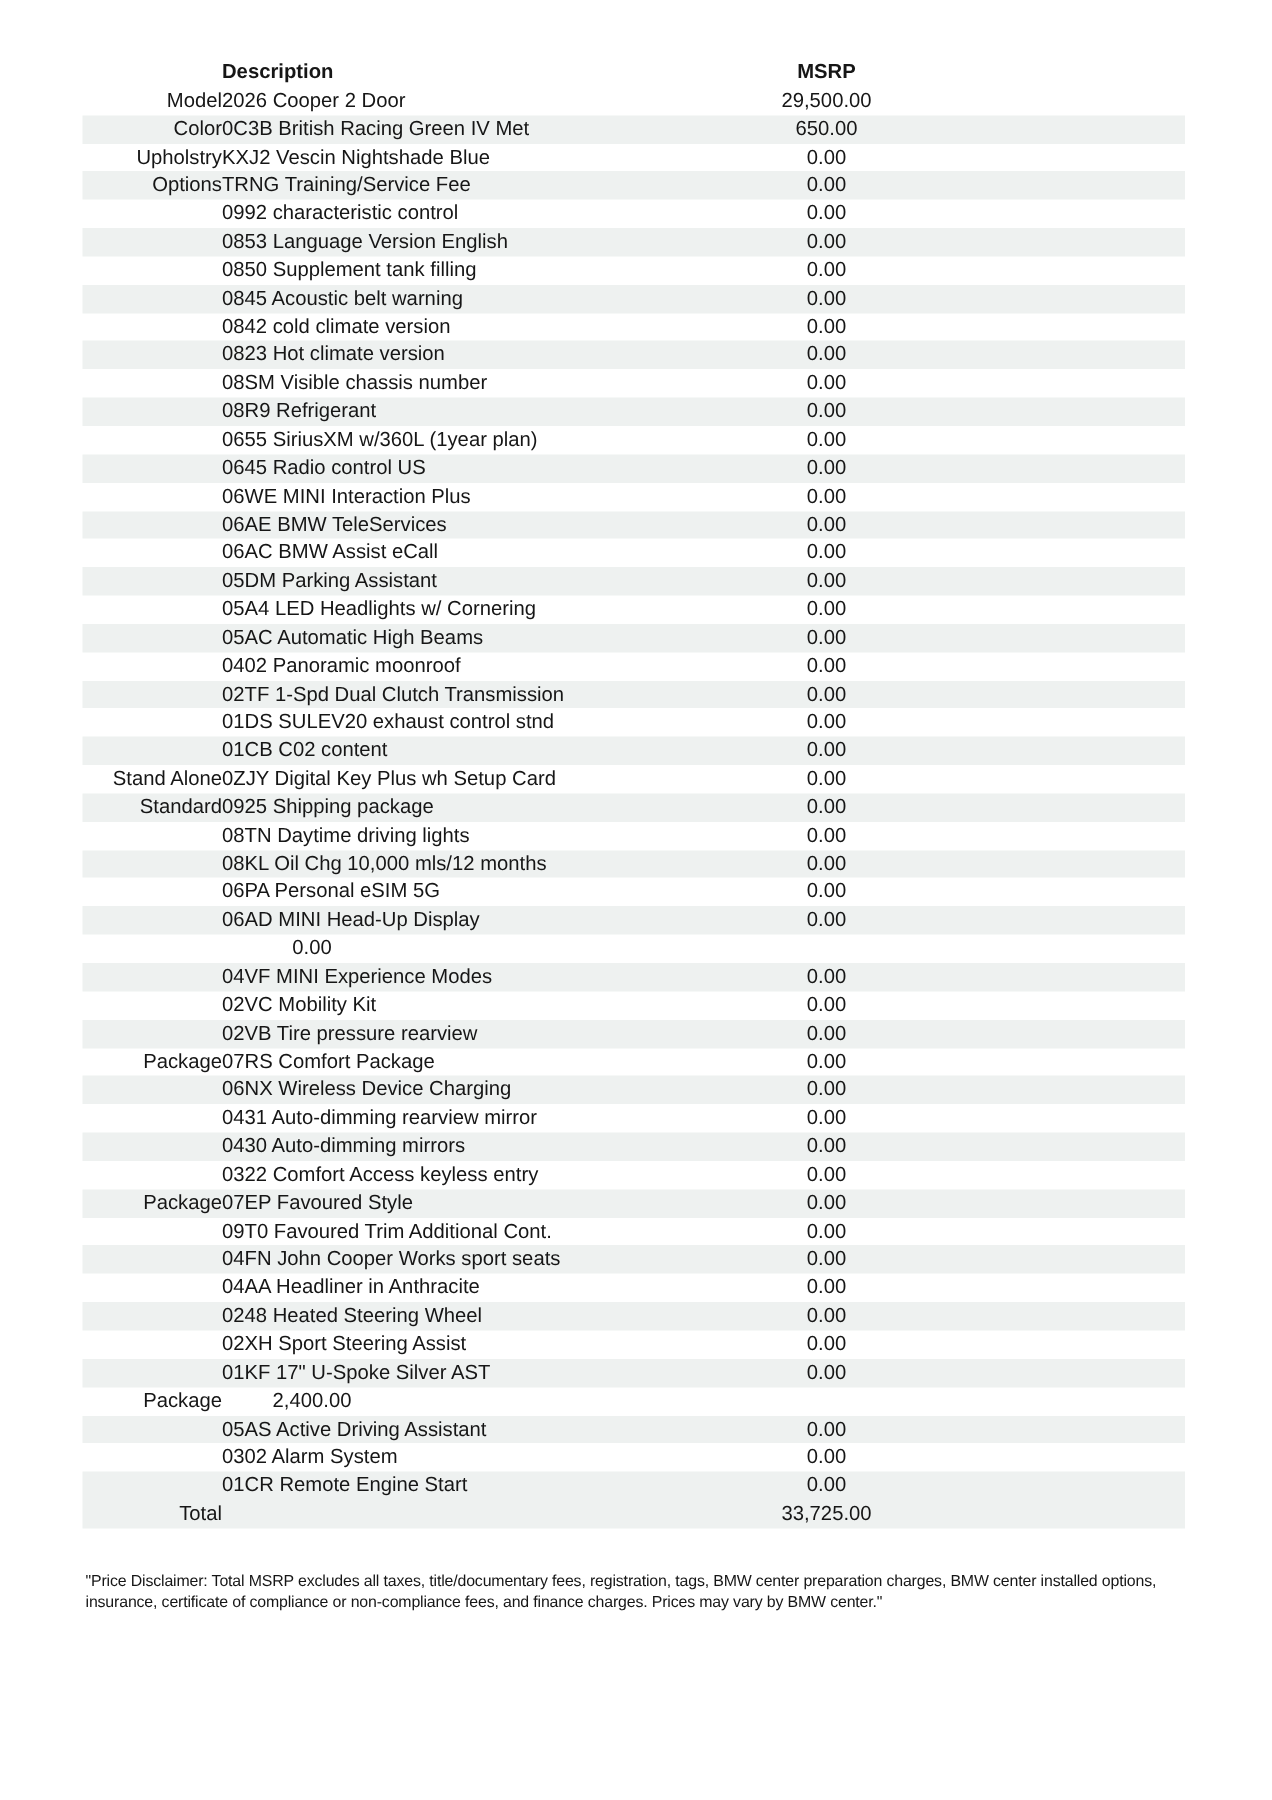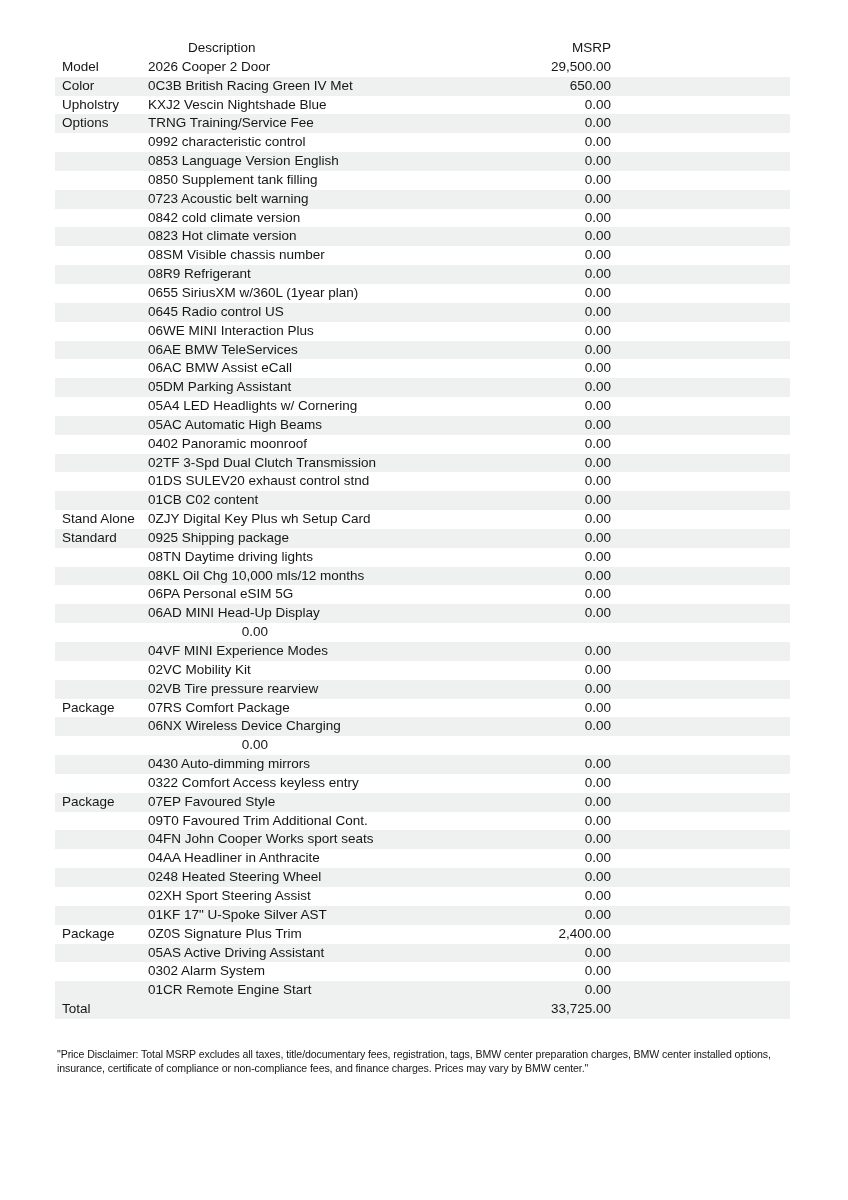--- a/index.html
+++ b/index.html
@@ -25,35 +25,36 @@
   }
   .t-row {
     display: flex;
     align-items: center;
     height: 18.85px;
     font-size: 13.5px;
     line-height: 18.85px;
     white-space: nowrap;
   }
   .t-row.alt { background: var(--stripe, #eef1f0); }
-  .t-row.header { font-weight: normal; gap: 40px; }
+  .t-row.header { font-weight: bold; }
   .cell-cat {
     width: 93px;
     padding-left: 7px;
     flex: none;
     overflow: hidden;
+    text-align: right;
   }
   .cell-desc {
     flex: 1;
     overflow: hidden;
   }
   .cell-msrp {
     width: 120px;
     flex: none;
-    text-align: right;
+    text-align: center;
     margin-right: 179px;
   }
   .disclaimer {
     position: absolute;
     left: 57px;
     top: 1048px;
     width: 726px;
     font-size: 10.6px;
     line-height: 13.5px;
     letter-spacing: -0.1px;
@@ -102,21 +103,21 @@
           <div class="cell-desc">0853 Language Version English</div>
           <div class="cell-msrp">0.00</div>
         </div>
         <div class="t-row">
           <div class="cell-cat"></div>
           <div class="cell-desc">0850 Supplement tank filling</div>
           <div class="cell-msrp">0.00</div>
         </div>
         <div class="t-row alt">
           <div class="cell-cat"></div>
-          <div class="cell-desc">0723 Acoustic belt warning</div>
+          <div class="cell-desc">0845 Acoustic belt warning</div>
           <div class="cell-msrp">0.00</div>
         </div>
         <div class="t-row">
           <div class="cell-cat"></div>
           <div class="cell-desc">0842 cold climate version</div>
           <div class="cell-msrp">0.00</div>
         </div>
         <div class="t-row alt">
           <div class="cell-cat"></div>
           <div class="cell-desc">0823 Hot climate version</div>
@@ -172,21 +173,21 @@
           <div class="cell-desc">05AC Automatic High Beams</div>
           <div class="cell-msrp">0.00</div>
         </div>
         <div class="t-row">
           <div class="cell-cat"></div>
           <div class="cell-desc">0402 Panoramic moonroof</div>
           <div class="cell-msrp">0.00</div>
         </div>
         <div class="t-row alt">
           <div class="cell-cat"></div>
-          <div class="cell-desc">02TF 3-Spd Dual Clutch Transmission</div>
+          <div class="cell-desc">02TF 1-Spd Dual Clutch Transmission</div>
           <div class="cell-msrp">0.00</div>
         </div>
         <div class="t-row">
           <div class="cell-cat"></div>
           <div class="cell-desc">01DS SULEV20 exhaust control stnd</div>
           <div class="cell-msrp">0.00</div>
         </div>
         <div class="t-row alt">
           <div class="cell-cat"></div>
           <div class="cell-desc">01CB C02 content</div>
@@ -246,20 +247,21 @@
           <div class="cell-desc">07RS Comfort Package</div>
           <div class="cell-msrp">0.00</div>
         </div>
         <div class="t-row alt">
           <div class="cell-cat"></div>
           <div class="cell-desc">06NX Wireless Device Charging</div>
           <div class="cell-msrp">0.00</div>
         </div>
         <div class="t-row">
           <div class="cell-cat"></div>
+          <div class="cell-desc">0431 Auto-dimming rearview mirror</div>
           <div class="cell-msrp">0.00</div>
         </div>
         <div class="t-row alt">
           <div class="cell-cat"></div>
           <div class="cell-desc">0430 Auto-dimming mirrors</div>
           <div class="cell-msrp">0.00</div>
         </div>
         <div class="t-row">
           <div class="cell-cat"></div>
           <div class="cell-desc">0322 Comfort Access keyless entry</div>
@@ -295,21 +297,20 @@
           <div class="cell-desc">02XH Sport Steering Assist</div>
           <div class="cell-msrp">0.00</div>
         </div>
         <div class="t-row alt">
           <div class="cell-cat"></div>
           <div class="cell-desc">01KF 17" U-Spoke Silver AST</div>
           <div class="cell-msrp">0.00</div>
         </div>
         <div class="t-row">
           <div class="cell-cat">Package</div>
-          <div class="cell-desc">0Z0S Signature Plus Trim</div>
           <div class="cell-msrp">2,400.00</div>
         </div>
         <div class="t-row alt">
           <div class="cell-cat"></div>
           <div class="cell-desc">05AS Active Driving Assistant</div>
           <div class="cell-msrp">0.00</div>
         </div>
         <div class="t-row">
           <div class="cell-cat"></div>
           <div class="cell-desc">0302 Alarm System</div>

